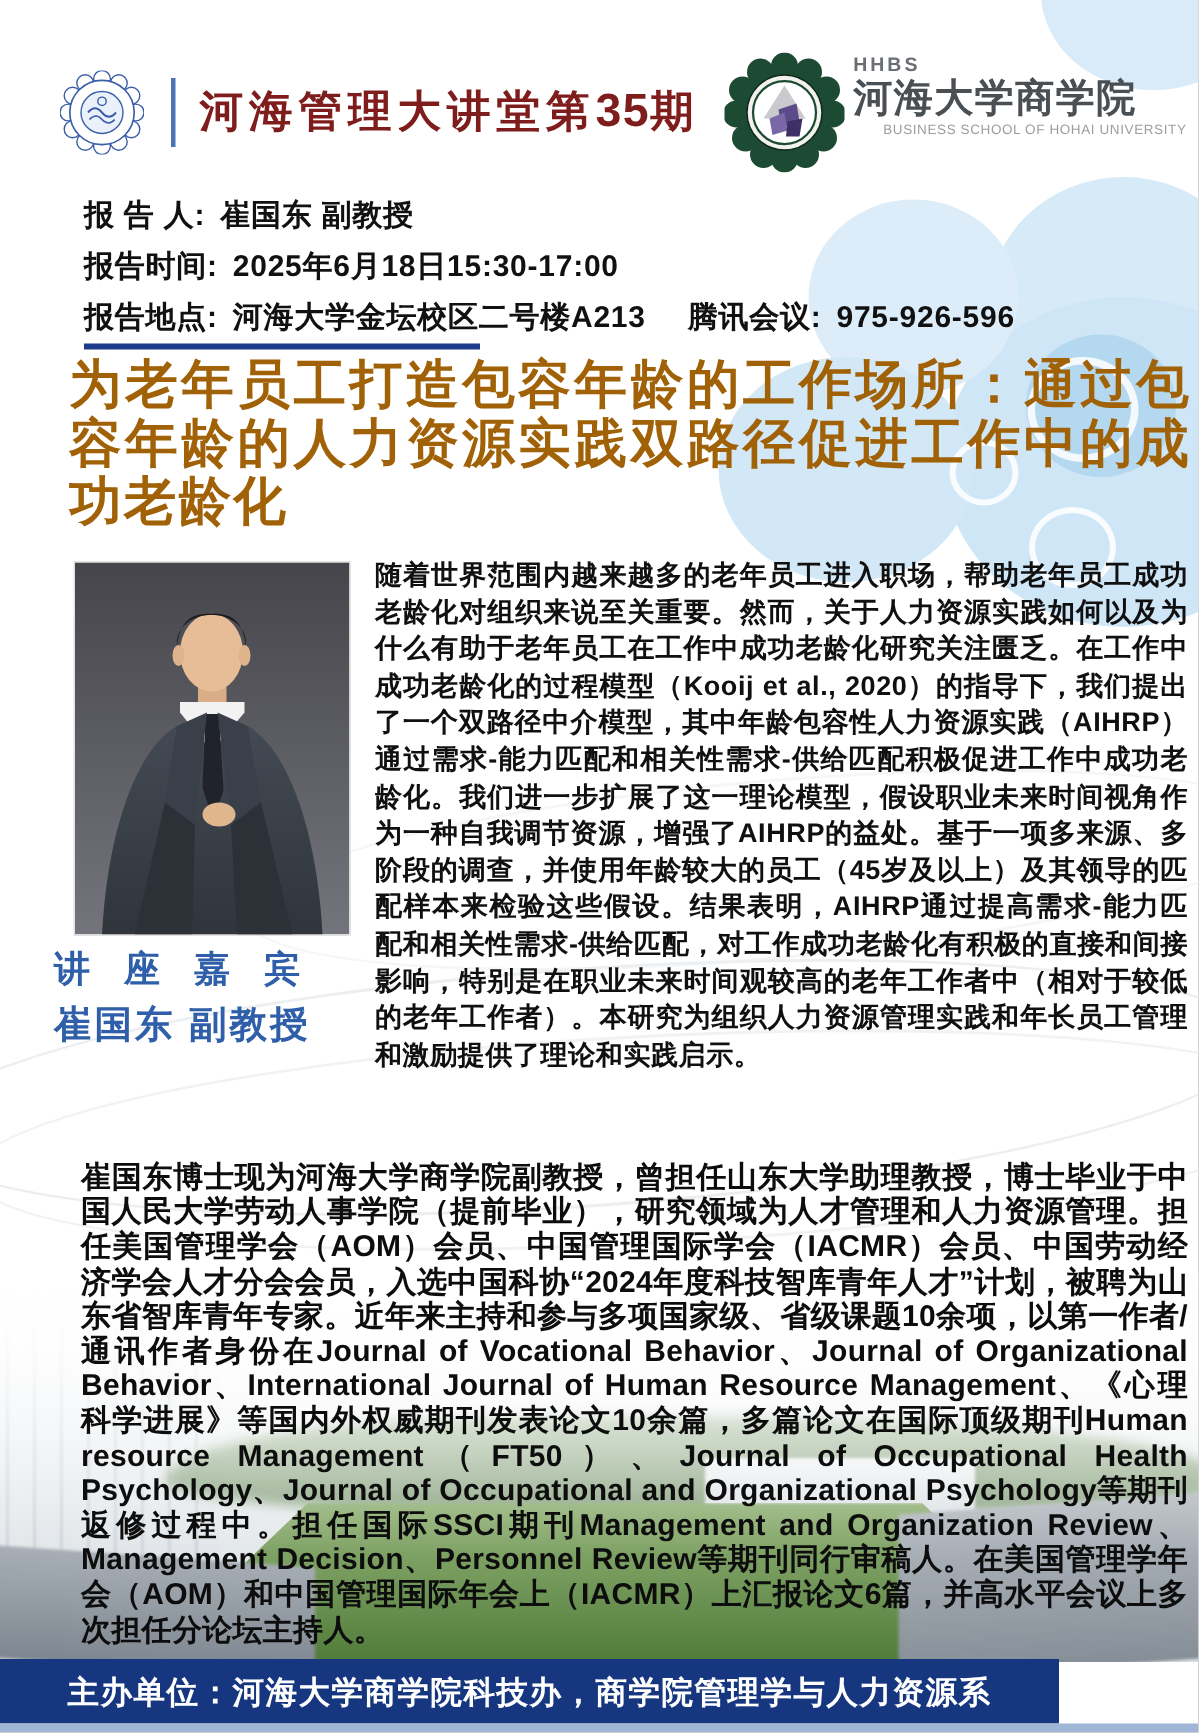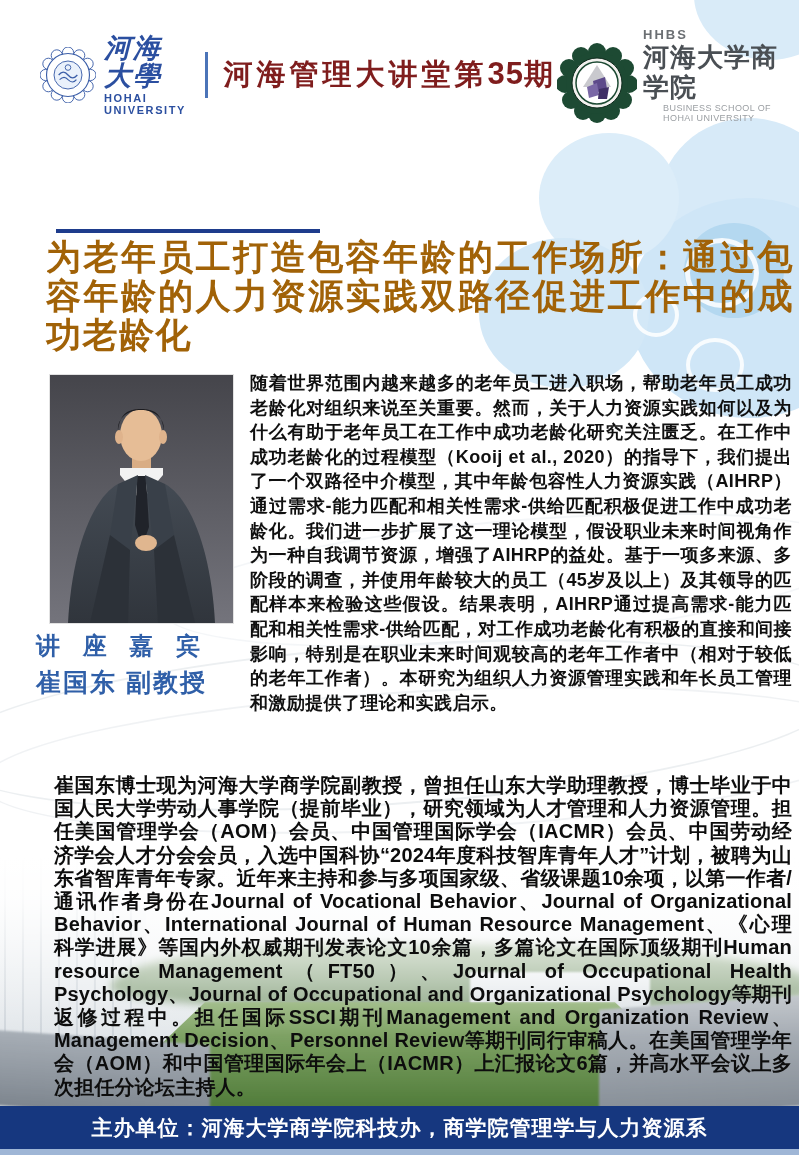--- a/index.html
+++ b/index.html
@@ -32,21 +32,21 @@
     display:flex; align-items:center; z-index:3;}
   .logo-left{ display:flex; align-items:center; }
   .seal{ width:56px; height:56px; flex:0 0 auto; }
   .uni-text{ margin-left:8px; display:flex; flex-direction:column; align-items:flex-start;}
   .uni-cn{ font-family:"DejaVu Serif", serif; font-style:italic; font-weight:bold;
     font-size:27px; color:#2b4fa0; letter-spacing:2px; line-height:28px;}
   .uni-en{ font-size:11px; color:#2b4fa0; font-weight:bold; letter-spacing:1.6px; margin-top:2px;}
   .hdr-divider{ width:3px; height:46px; background:#2b5cab; margin:0 16px 0 18px; opacity:.85;}
   .series{ color:#7f1d1d; font-weight:bold; font-size:29px; letter-spacing:4px; white-space:nowrap;}
   .series .num{ font-size:31px; letter-spacing:1px;}
-  .logo-right{ display:flex; align-items:flex-end; margin-left:auto;}
+  .logo-right{ display:flex; align-items:flex-start; margin-left:auto;}
   .badge{ width:80px; height:80px; flex:0 0 auto;}
   .biz-text{ margin-left:6px; display:flex; flex-direction:column;}
   .biz-abbr{ font-size:13px; font-weight:bold; color:#6b6f73; letter-spacing:2px;}
   .biz-cn{ font-size:26px; font-weight:bold; color:#4a4f54; letter-spacing:1px; line-height:30px;}
   .biz-en{ font-size:9px; color:#9a9ea2; letter-spacing:.4px; margin-top:1px;margin-left:20px;}
 
   
   .info{ position:absolute; top:127px; left:56px; z-index:3;}
   .info-row{ font-size:20px; font-weight:bold; color:#111; line-height:34px; letter-spacing:.5px;}
   .info-row .lbl{ margin-right:10px;}
@@ -92,21 +92,21 @@
     background:linear-gradient(180deg,#a3aab2,#858d96); transform:skewY(-4deg); filter:blur(1px);}
   .campus-fade{ position:absolute; inset:0;
     background:linear-gradient(180deg,#ffffff 0%,rgba(255,255,255,.9) 18%,rgba(255,255,255,.55) 42%,rgba(255,255,255,.12) 72%,rgba(255,255,255,0) 100%);}
 
   
   .bio{ position:absolute; top:774px; left:54px; width:738px; z-index:3;
     font-size:20px; font-weight:bold; color:#0d0d0d; line-height:23.2px;
     text-align:justify; letter-spacing:.2px;}
 
   
-  .footer{ position:absolute; left:0; top:1106px; width:799px; height:43px; z-index:4;
+  .footer{ position:absolute; left:0; top:1106px; width:706px; height:43px; z-index:4;
     background:#16377f; display:flex; align-items:center; justify-content:center;}
   .footer-text{ color:#ffffff; font-weight:bold; font-size:21px; letter-spacing:1px;}
   .strip{ position:absolute; left:0; top:1149px; width:799px; height:6px; background:#9fb6d6; z-index:4;}
 </style>
 </head>
 <body>
 
 <div class="poster">
 
   <div class="cloud-corner"></div>
@@ -140,24 +140,20 @@
           <circle cx="6" cy="30" r="6"></circle>
             <circle cx="9" cy="18" r="6"></circle>
             <circle cx="18" cy="9" r="6"></circle>
         </g>
         <circle cx="30" cy="30" r="23" fill="#ffffff" stroke="#3b5ea8" stroke-width="1.2"></circle>
         <circle cx="30" cy="30" r="15" fill="#eaf1fb" stroke="#3b5ea8" stroke-width="1"></circle>
         <path d="M20 30 q5 -6 10 0 q5 6 10 0" fill="none" stroke="#3b5ea8" stroke-width="1.4"></path>
         <path d="M21 35 q5 -5 9 0 q5 5 9 0" fill="none" stroke="#3b5ea8" stroke-width="1.2"></path>
         <circle cx="30" cy="22" r="3" fill="none" stroke="#3b5ea8" stroke-width="1"></circle>
       </svg>
-      <div class="uni-text">
-        <div class="uni-cn">河海大學</div>
-        <div class="uni-en">HOHAI UNIVERSITY</div>
-      </div>
     </div>
     <div class="hdr-divider"></div>
     <div class="series"><span>河海管理大讲堂第</span><span class="num">35</span><span>期</span></div>
     <div class="logo-right">
       <svg class="badge" viewBox="0 0 80 80">
         <g fill="#1d4a33">
           <circle cx="40" cy="9" r="9"></circle>
             <circle cx="56" cy="13" r="9"></circle>
             <circle cx="68" cy="25" r="9"></circle>
           <circle cx="72" cy="41" r="9"></circle>
@@ -179,20 +175,31 @@
         <polygon points="42,46 52,44 50,56 41,56" fill="#3f2f66"></polygon>
       </svg>
       <div class="biz-text">
         <div class="biz-abbr">HHBS</div>
         <div class="biz-cn">河海大学商学院</div>
         <div class="biz-en">BUSINESS SCHOOL OF HOHAI UNIVERSITY</div>
       </div>
     </div>
   </div>
 
+  <div class="info">
+    <div class="info-row">
+      <span class="lbl">报 告 人:</span><span>崔国东 副教授</span>
+    </div>
+    <div class="info-row">
+      <span class="lbl">报告时间:</span><span>2025年6月18日15:30-17:00</span>
+    </div>
+    <div class="info-row">
+      <span class="lbl">报告地点:</span><span>河海大学金坛校区二号楼A213</span><span class="lbl2">腾讯会议:</span><span>975-926-596</span>
+    </div>
+  </div>
 
   <div class="rule"></div>
 
   <h1 class="main-title">为老年员工打造包容年龄的工作场所：通过包容年龄的人力资源实践双路径促进工作中的成功老龄化</h1>
 
   <div class="photo">
     <svg width="183" height="248" viewBox="0 0 183 248">
       <defs>
         <linearGradient id="pbg" x1="0" y1="0" x2="0" y2="1">
           <stop offset="0" stop-color="#45454b"></stop>

